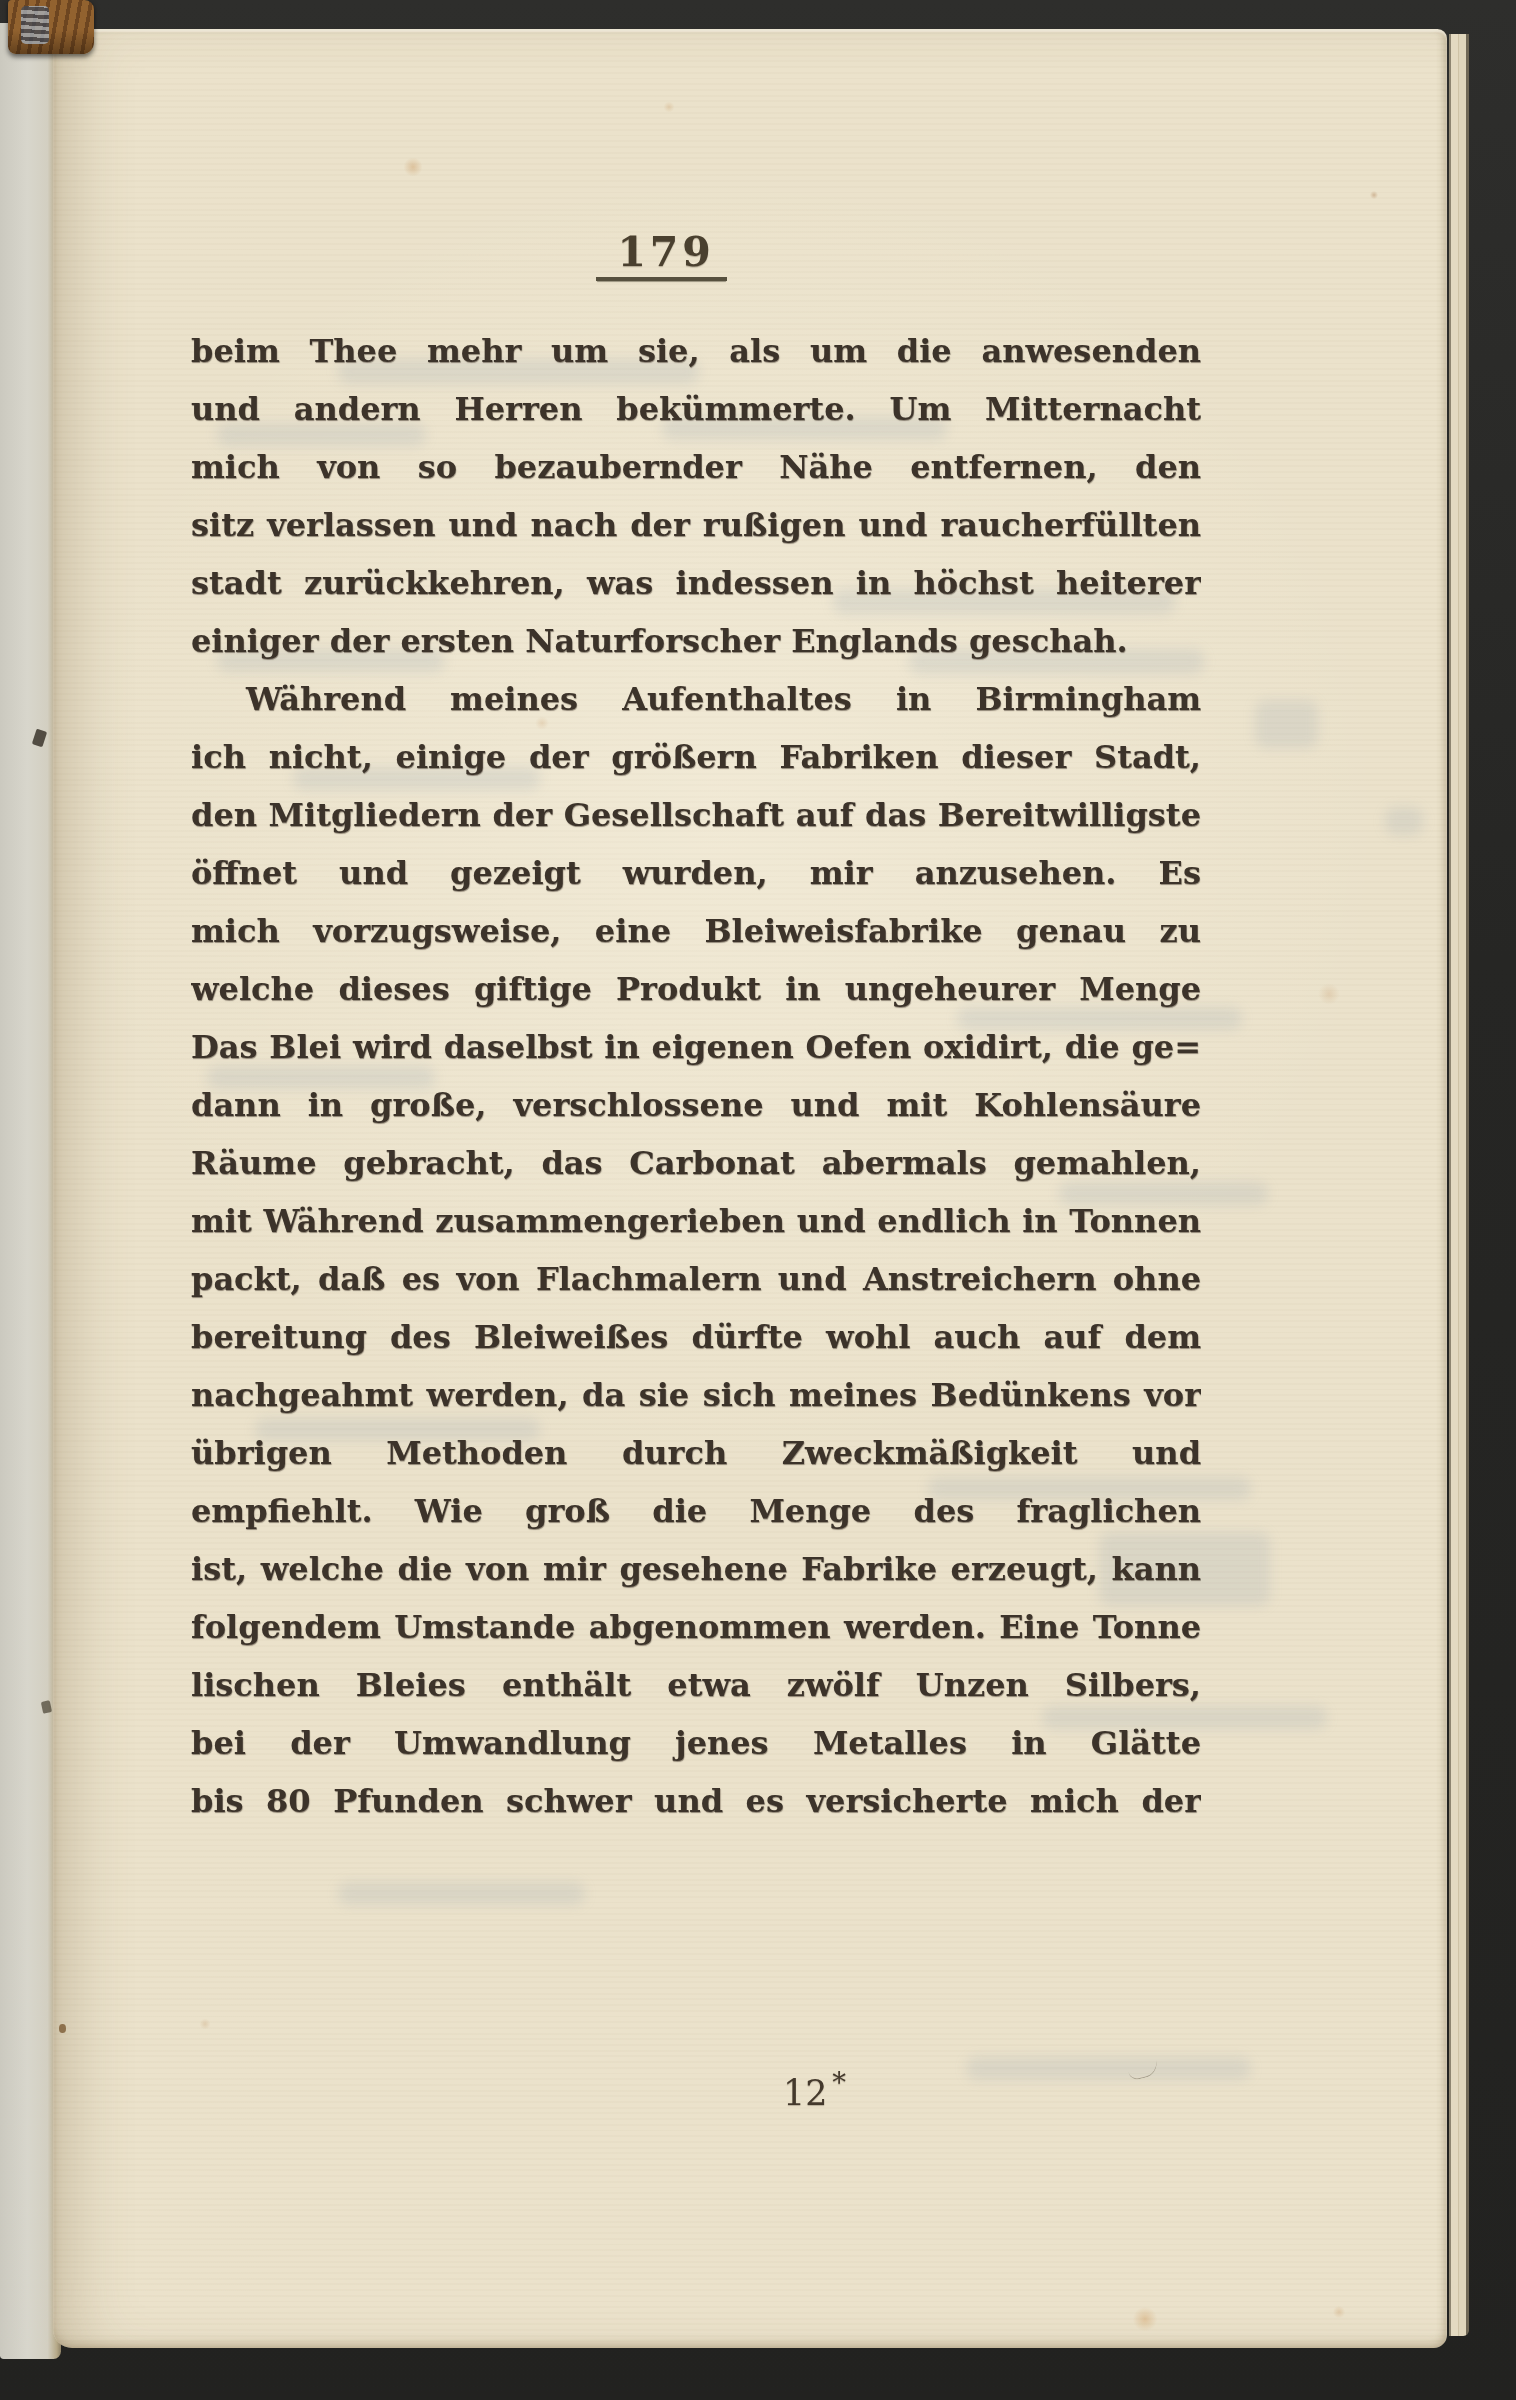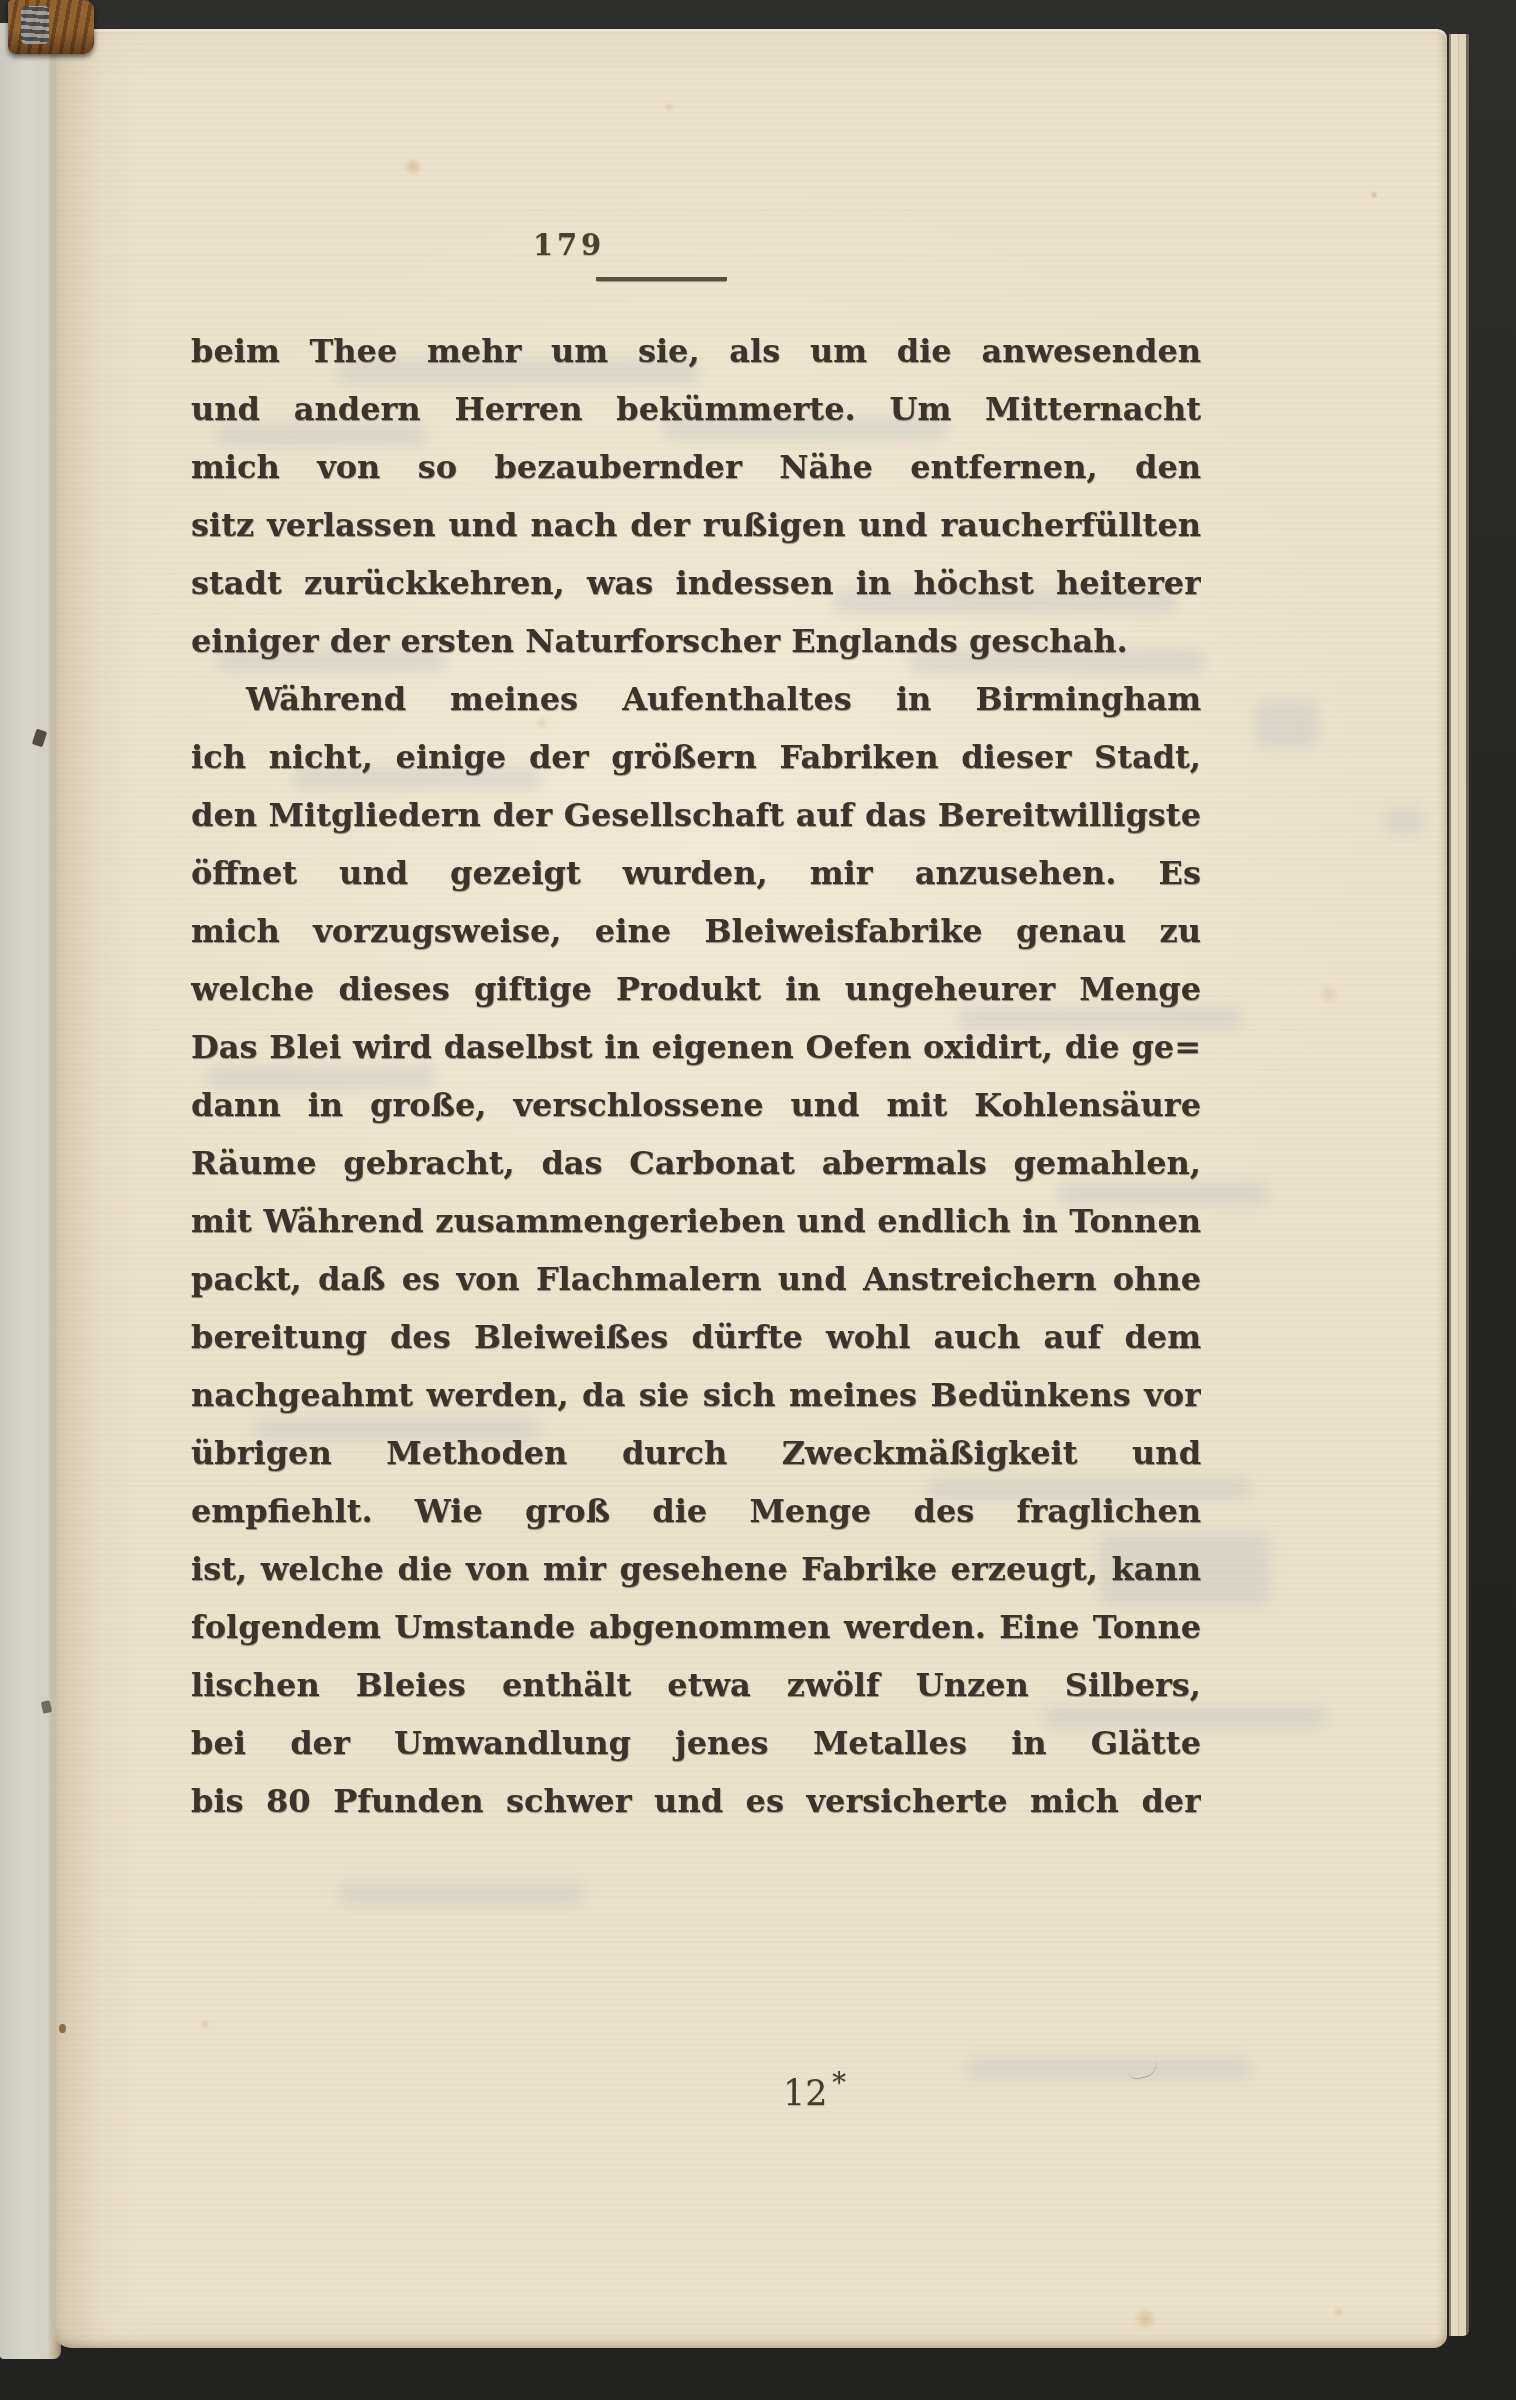--- a/index.html
+++ b/index.html
@@ -51,22 +51,22 @@
     border-radius:3.8px 9.5px 11.4px 7.6px;
     box-shadow:0 2.9px 5.7px rgba(0,0,0,.55);
   }
   .leather:after{ 
     content:"";position:absolute;left:13.3px;top:5.7px;width:28.5px;height:38px;
     background:repeating-linear-gradient(4deg, rgba(168,182,196,.85) 0 3.8px, rgba(62,72,88,.85) 3.8px 7.6px);
     border-radius:4.8px;opacity:.85;
   }
   
   .pagenum{
-    position:absolute;left:533px;top:228px;width:266px;
-    font-weight:bold;font-size:29px;letter-spacing:3.8px;color:#4a402f;
+    position:absolute;left:533px;top:228px;width:266px;text-align:center;
+    font-weight:bold;font-size:41px;letter-spacing:3.8px;color:#4a402f;
     text-shadow:0 1px 1px rgba(74,64,47,.35);
   }
   .pagenum-rule{
     position:absolute;left:596px;top:277px;width:131px;height:3.8px;
     background:#56503e;box-shadow:0 1.9px 1px -1px rgba(86,80,62,.55);
   }
   
   .textblock{position:absolute;left:157px;top:322px;width:1044px;}
   .line{
     height:58px;line-height:58px;overflow:hidden;

